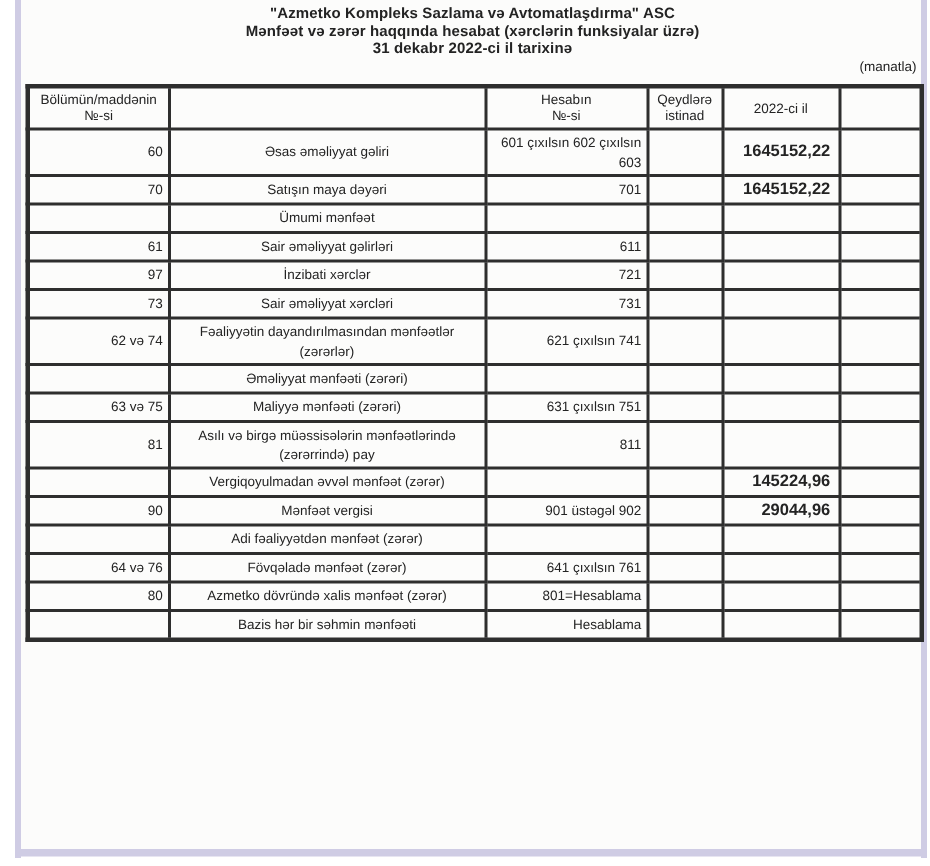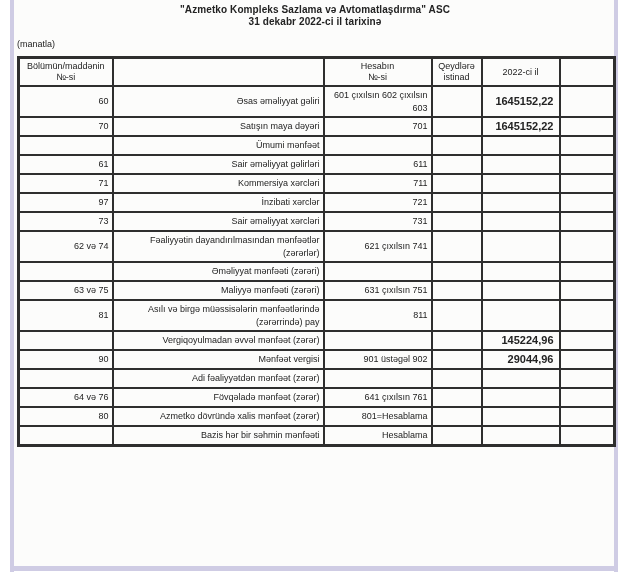--- a/index.html
+++ b/index.html
@@ -15,49 +15,50 @@
 
   
   .frame-left{position:absolute;left:10px;top:0;width:4px;height:572px;background:var(--frame,#cfcce4);}
   .frame-right{position:absolute;left:614px;top:0;width:4px;height:572px;background:var(--frame,#cfcce4);}
   .frame-bottom{position:absolute;left:10px;top:566px;width:608px;height:5px;background:var(--frame,#cfcce4);}
 
   .paper{position:absolute;left:14px;top:0;width:600px;height:566px;background:var(--paper,#fcfcfb);}
 
   .titles{position:absolute;left:17px;top:4px;width:596px;text-align:center;
     font-weight:bold;font-size:10px;line-height:11.5px;letter-spacing:.1px;}
-  .currency-note{position:absolute;left:17px;top:39px;width:596px;
+  .currency-note{position:absolute;left:17px;top:39px;width:596px;text-align:right;
     font-size:9px;padding-right:2px;}
 
   table.report{position:absolute;left:17px;top:56px;width:596px;
     border-collapse:collapse;table-layout:fixed;background:var(--paper,#fcfcfb);
     border:3px solid var(--border,#2e2e2e);}
   th,td{border:2px solid var(--border,#2e2e2e);vertical-align:middle;
     font-size:9px;color:var(--text,#232323);overflow:hidden;}
   th{height:25px;padding:2px;font-weight:normal;text-align:center;
     white-space:pre-line;line-height:11px;}
   td{height:19px;padding:2px 3px;line-height:12.5px;}
   td.c-no{ text-align:right;}
-  td.c-desc{text-align:right;}
+  td.c-desc{text-align:center;}
   td.c-acct{text-align:right;}
   td.c-notes{text-align:center;}
   td.c-val{text-align:right;font-weight:bold;font-size:11px;padding-right:5px;}
   td.c-extra{text-align:center;}
 </style>
 </head>
 <body>
 
 <div class="screen">
   <div class="paper"></div>
   <div class="frame-left"></div>
   <div class="frame-right"></div>
   <div class="frame-bottom"></div>
 
   <div class="titles">
     <div>"Azmetko Kompleks Sazlama və Avtomatlaşdırma" ASC</div>
+    <div>Mənfəət və zərər haqqında hesabat (xərclərin funksiyalar üzrə)</div>
     <div>31 dekabr 2022-ci il tarixinə</div>
   </div>
 
   <div class="currency-note">(manatla)</div>
 
   <table class="report">
     <colgroup>
       <col style="width:94px">
         <col style="width:211px">
         <col style="width:108px">
@@ -105,28 +106,20 @@
         </tr>
         <tr>
           <td class="c-no">61</td>
           <td class="c-desc">Sair əməliyyat gəlirləri</td>
           <td class="c-acct">611</td>
           <td class="c-notes"></td>
           <td class="c-val"></td>
           <td class="c-extra"></td>
         </tr>
         <tr>
-          <td class="c-no">71</td>
-          <td class="c-desc">Kommersiya xərcləri</td>
-          <td class="c-acct">711</td>
-          <td class="c-notes"></td>
-          <td class="c-val"></td>
-          <td class="c-extra"></td>
-        </tr>
-        <tr>
           <td class="c-no">97</td>
           <td class="c-desc">İnzibati xərclər</td>
           <td class="c-acct">721</td>
           <td class="c-notes"></td>
           <td class="c-val"></td>
           <td class="c-extra"></td>
         </tr>
         <tr>
           <td class="c-no">73</td>
           <td class="c-desc">Sair əməliyyat xərcləri</td>

